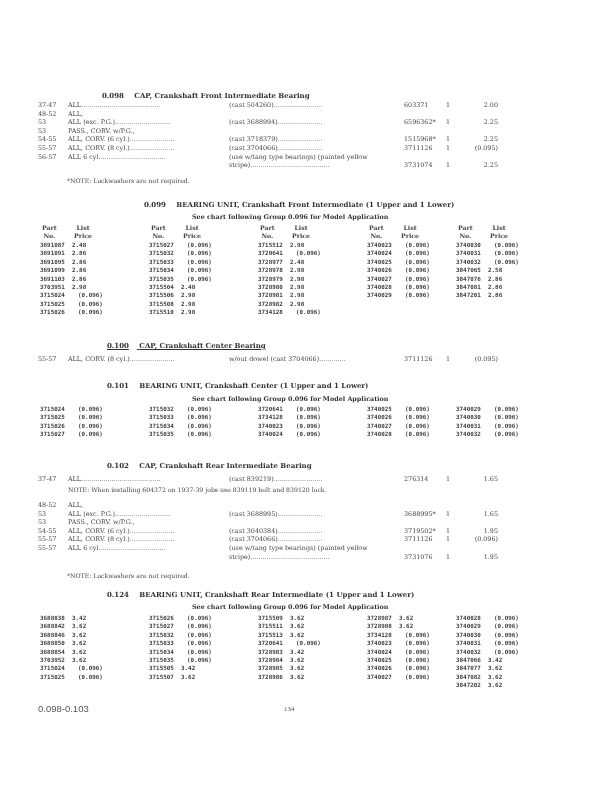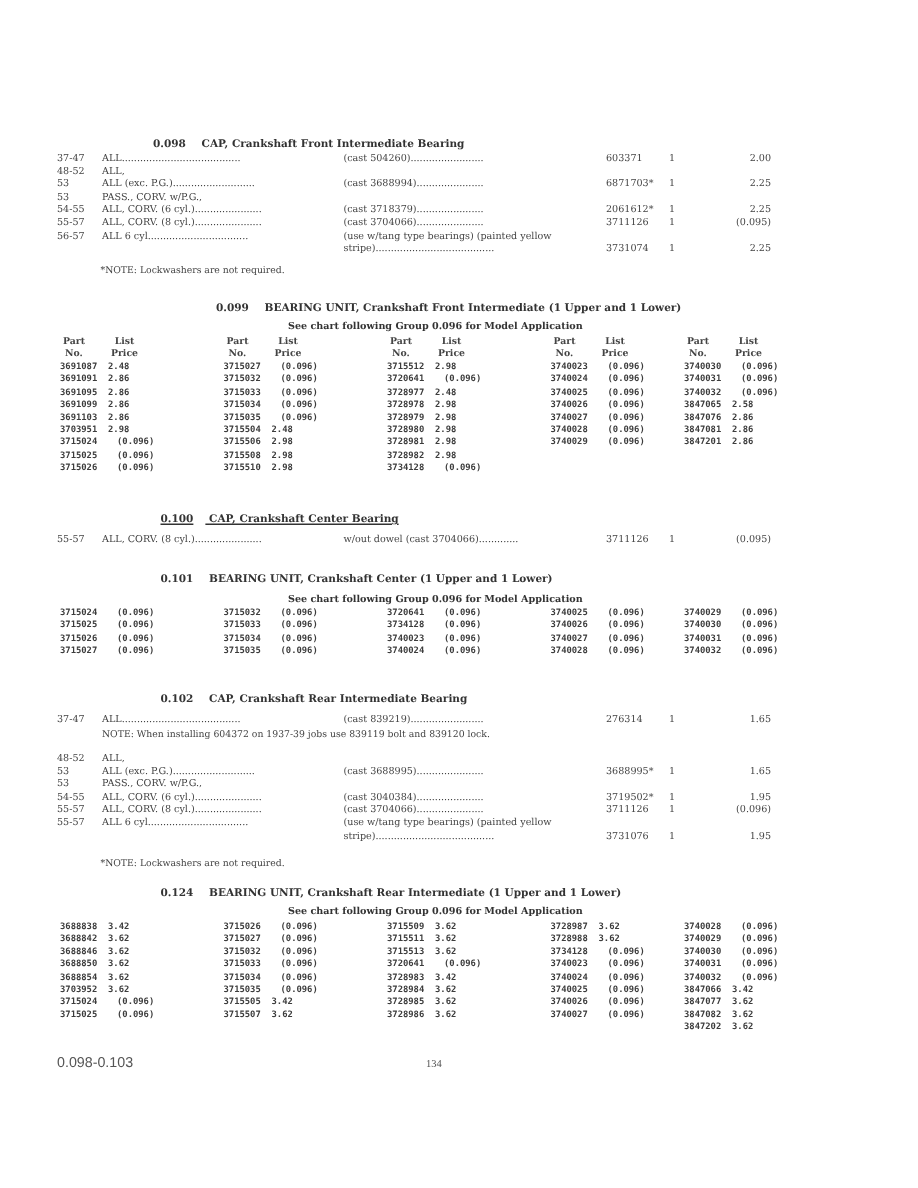--- a/index.html
+++ b/index.html
@@ -9,21 +9,21 @@
     .heading { font-family:"DejaVu Serif", serif; font-weight:bold; font-size:7px; color:#333; white-space:nowrap; }
     .heading .num { margin-right:8px; }
     .subhead { font-family:"DejaVu Serif", serif; font-weight:bold; font-size:6.4px; color:#333; white-space:nowrap; }
     .row { position:absolute; left:0; width:612px; height:9px; font-size:6.4px; white-space:nowrap; color:#444; }
     .row span { position:absolute; top:0; }
     .yr { left:38px; }
     .desc { left:68px; }
     .cast { left:229px; }
     .partno { left:404px; }
     .qty { left:446px; }
-    .price { left:472px; width:42px; text-align:right; }
+    .price { left:456px; width:42px; text-align:right; }
     .note { font-size:6.2px; color:#444; white-space:nowrap; }
     .grid { position:absolute; left:0; width:612px; font-family:"DejaVu Sans Mono", monospace; font-size:5.9px; font-weight:bold; color:#3c3c3c; }
     .gcol { position:absolute; top:0; }
     .gcell { height:8.4px; line-height:8.4px; white-space:nowrap; position:relative; }
     .gpart { position:absolute; left:0; }
     .gprice { position:absolute; left:32px; }
     .gprice.paren { left:38px; }
     .ghead { font-family:"DejaVu Serif", serif; font-weight:bold; font-size:6.2px; color:#444; text-align:center; line-height:7.5px; position:absolute; }
     .footer-left { font-family:"Liberation Sans", sans-serif; font-size:9.5px; color:#555; }
     .footer-right { font-family:"Liberation Serif", serif; font-size:7px; color:#555;text-align:right; }
@@ -49,37 +49,37 @@
       <span class="desc">ALL,</span>
       <span class="cast"></span>
       <span class="partno"></span>
       <span class="qty"></span>
       <span class="price"></span>
     </div>
     <div class="row" style="top: 17.2px;">
       <span class="yr">53</span>
       <span class="desc">ALL (exc. P.G.)...........................</span>
       <span class="cast">(cast 3688994)......................</span>
-      <span class="partno">6871703*</span>
+      <span class="partno">6596362*</span>
       <span class="qty">1</span>
       <span class="price">2.25</span>
     </div>
     <div class="row" style="top: 25.8px;">
       <span class="yr">53</span>
       <span class="desc">PASS., CORV. w/P.G.,</span>
       <span class="cast"></span>
       <span class="partno"></span>
       <span class="qty"></span>
       <span class="price"></span>
     </div>
     <div class="row" style="top: 34.4px;">
       <span class="yr">54-55</span>
       <span class="desc">ALL, CORV. (6 cyl.)......................</span>
       <span class="cast">(cast 3718379)......................</span>
-      <span class="partno">2061612*</span>
+      <span class="partno">1515968*</span>
       <span class="qty">1</span>
       <span class="price">2.25</span>
     </div>
     <div class="row" style="top: 43px;">
       <span class="yr">55-57</span>
       <span class="desc">ALL, CORV. (8 cyl.)......................</span>
       <span class="cast">(cast 3704066)......................</span>
       <span class="partno">3711126</span>
       <span class="qty">1</span>
       <span class="price">(0.095)</span>

